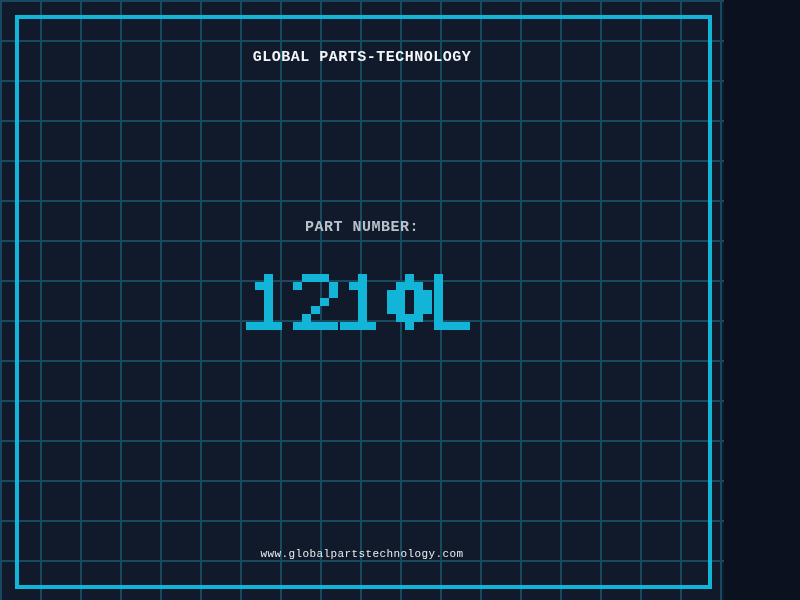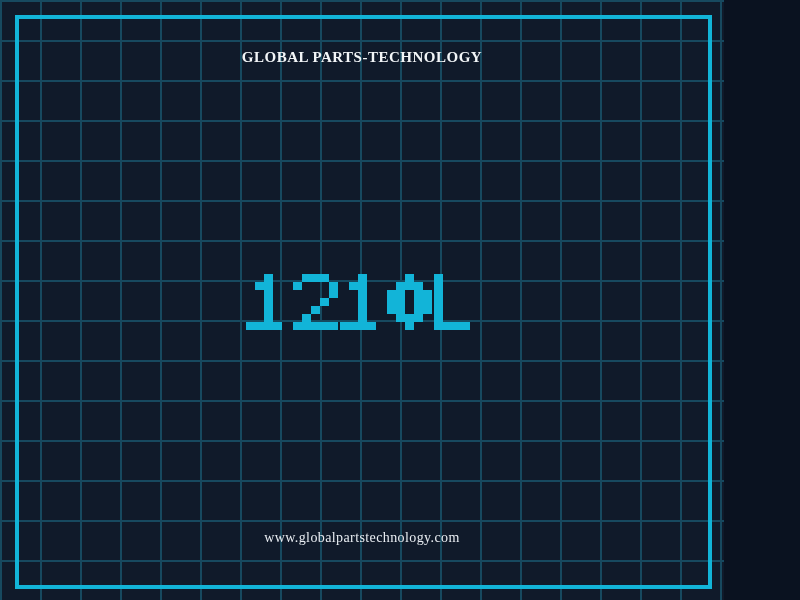--- a/index.html
+++ b/index.html
@@ -10,21 +10,21 @@
     --subtitle:#2fb9da;
     --label:#b8c0cb;
     --url:#e9edf2;
   }
   html,body{margin:0;padding:0;background:#0a1220;}
   .stage{
     position:relative;
     width:724px;height:600px;
     overflow:hidden;
     background-color:var(--bg);
-    font-family:Liberation Serif, serif;
+    font-family:Liberation Mono, monospace;
   }
   .grid-bg{
     position:absolute;inset:0;
     background-image:
       linear-gradient(to right, var(--grid) 1.6px, transparent 1.6px),
       linear-gradient(to bottom, var(--grid) 1.6px, transparent 1.6px);
     background-size:40px 40px;
   }
   .frame{
     position:absolute;
@@ -41,40 +41,41 @@
   }
   .tagline{
     top:82px;font-size:13.5px;font-weight:700;
     color:var(--subtitle);letter-spacing:0.3px;
   }
   .part-label{
     top:220px;font-size:15px;font-weight:700;
     color:var(--label);letter-spacing:0.5px;
   }
   .website{
-    top:531px;font-size:14px;font-weight:400;
+    top:549px;font-size:11px;font-weight:400;
     color:var(--url);letter-spacing:0.4px;
   }
   .part-number{
     position:absolute;top:274px;left:0;width:100%;
     display:flex;justify-content:center;align-items:flex-start;
   }
   .glyph{position:relative;display:inline-block;margin:0 1px;}
   .cell{position:absolute;width:9px;height:8px;background:var(--accent);}
 </style>
 </head>
 <body>
 
 <div class="stage">
   <div class="grid-bg"></div>
   <div class="frame"></div>
 
   <div class="txt company">GLOBAL PARTS-TECHNOLOGY</div>
 
 
+  <div class="txt part-label">PART NUMBER:</div>
 
   <div class="part-number">
       <div class="glyph" style="width: 45px; height: 56px;">
         <div class="cell" style="left: 18px; top: 0px;"></div>
         <div class="cell" style="left: 9px; top: 8px;"></div>
         <div class="cell" style="left: 18px; top: 8px;"></div>
         <div class="cell" style="left: 18px; top: 16px;"></div>
         <div class="cell" style="left: 18px; top: 24px;"></div>
         <div class="cell" style="left: 18px; top: 32px;"></div>
         <div class="cell" style="left: 18px; top: 40px;"></div>

